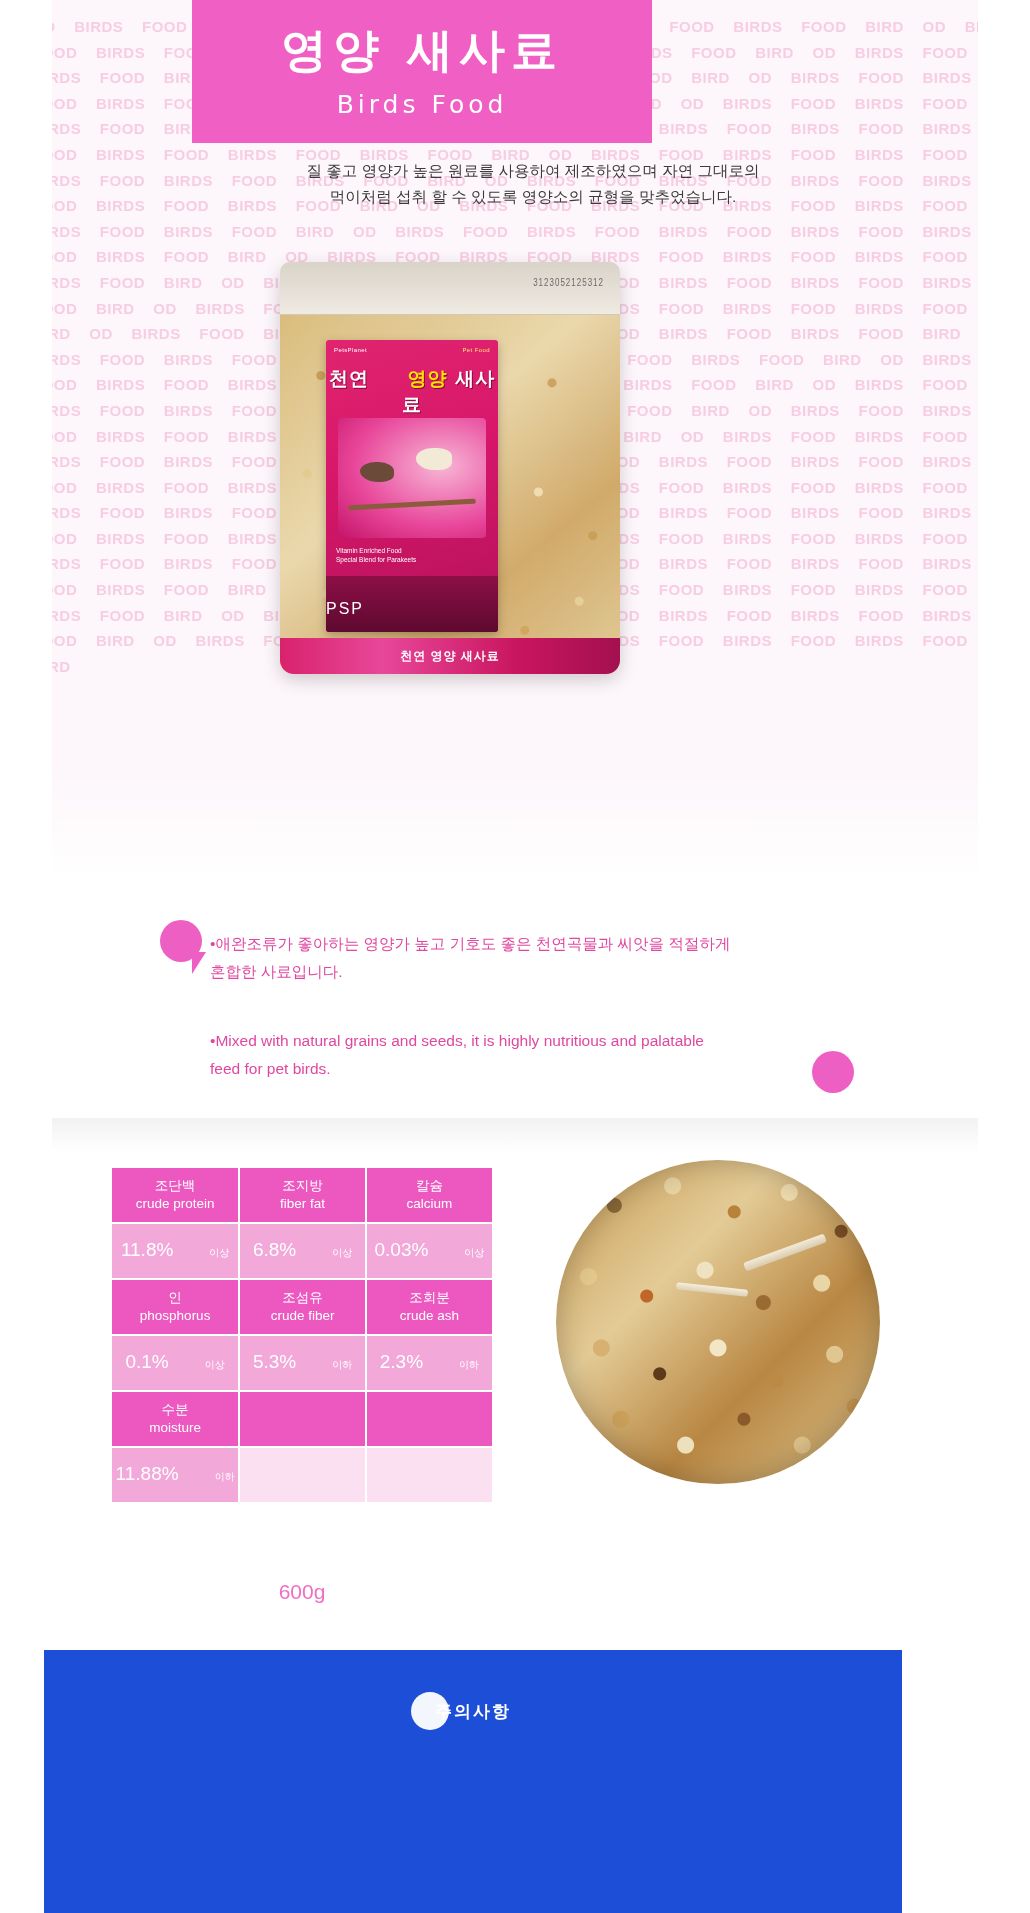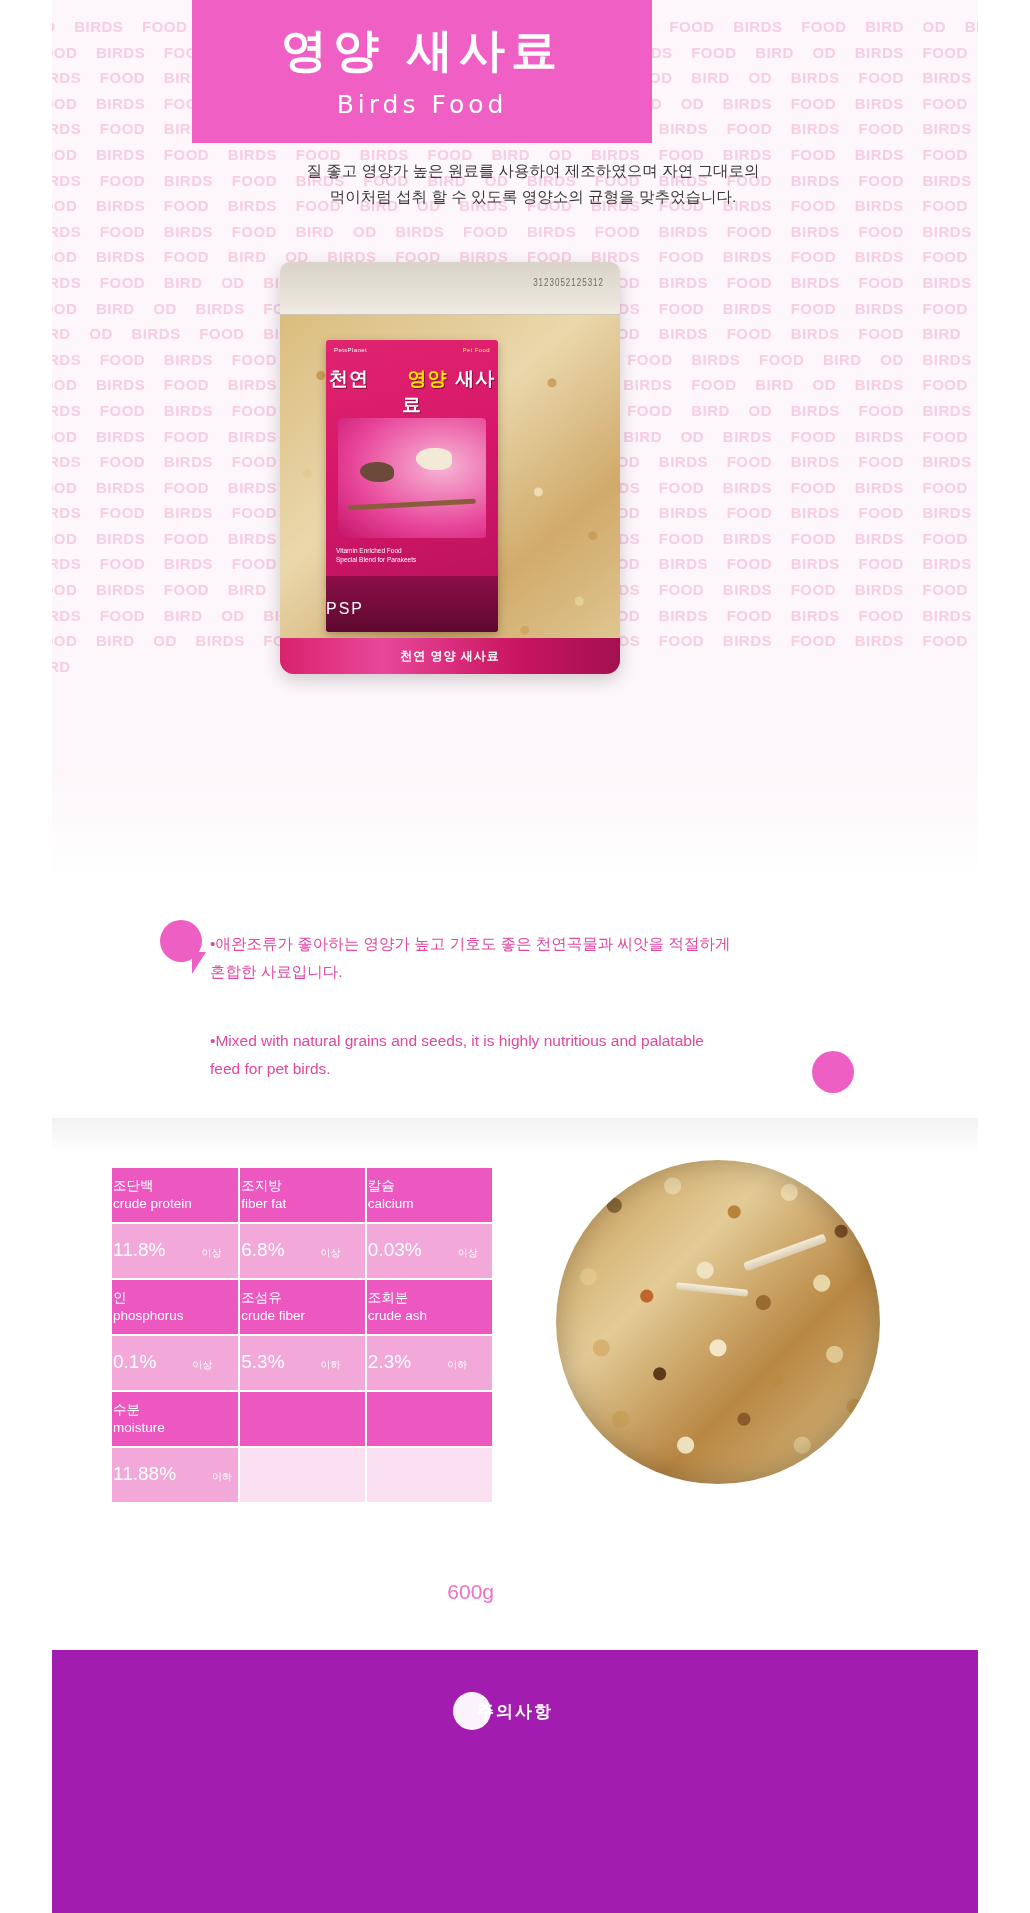--- a/index.html
+++ b/index.html
@@ -165,31 +165,31 @@
     position:absolute;left:52px;top:1118px;width:926px;height:34px;
     background:linear-gradient(to bottom,#f2f2f2,#ffffff);
   }
 
   
   .table{
     position:absolute;left:110px;top:1166px;width:384px;
     border-collapse:collapse;
   }
   .table td{
-    width:128px;height:52px;vertical-align:middle;
+    width:128px;height:52px;text-align:center;vertical-align:middle;
     border:2px solid #ffffff;
     color:#ffffff;line-height:18px;
   }
   .c-head{background:#ec58c0;font-size:13.5px;}
   .c-val{background:#f3a8da;font-size:19px;}
   .c-val small{font-size:10px;margin-left:36px;}
   .c-empty-h{background:#ec58c0;}
   .c-empty-v{background:#fbe0f1;}
   .weight{
-    position:absolute;left:110px;top:1580px;width:384px;text-align:right;
+    position:absolute;left:110px;top:1580px;width:384px;text-align:center;
     color:#ee6fc6;font-size:21px;
   }
 
   
   .circle{
     position:absolute;left:556px;top:1160px;width:324px;height:324px;border-radius:50%;
     background:
       radial-gradient(circle at 18% 14%, #8c6a3a 0 7px, transparent 8px),
       radial-gradient(circle at 36% 8%, #e7d3a3 0 8px, transparent 9px),
       radial-gradient(circle at 55% 16%, #b9823a 0 6px, transparent 7px),
@@ -219,22 +219,22 @@
     transform:rotate(-20deg);border-radius:3px;
   }
   .stick2{
     position:absolute;left:676px;top:1286px;width:72px;height:7px;
     background:linear-gradient(to bottom,#f5eddc,#ddd0b4);
     transform:rotate(6deg);border-radius:3px;
   }
 
   
   .caution{
-    position:absolute;left:52px;top:1650px;width:926px;height:263px;
-    background:#a21caf;
+    position:absolute;left:44px;top:1650px;width:858px;height:263px;
+    background:#1d4ed8;
   }
   .caution-badge{
     position:absolute;left:50%;top:44px;transform:translateX(-50%);
     width:116px;height:34px;
     display:flex;align-items:center;justify-content:center;
   }
   .caution-circle{
     position:absolute;left:-4px;top:-2px;width:38px;height:38px;border-radius:50%;
     background:#ffffff;opacity:.95;
   }

